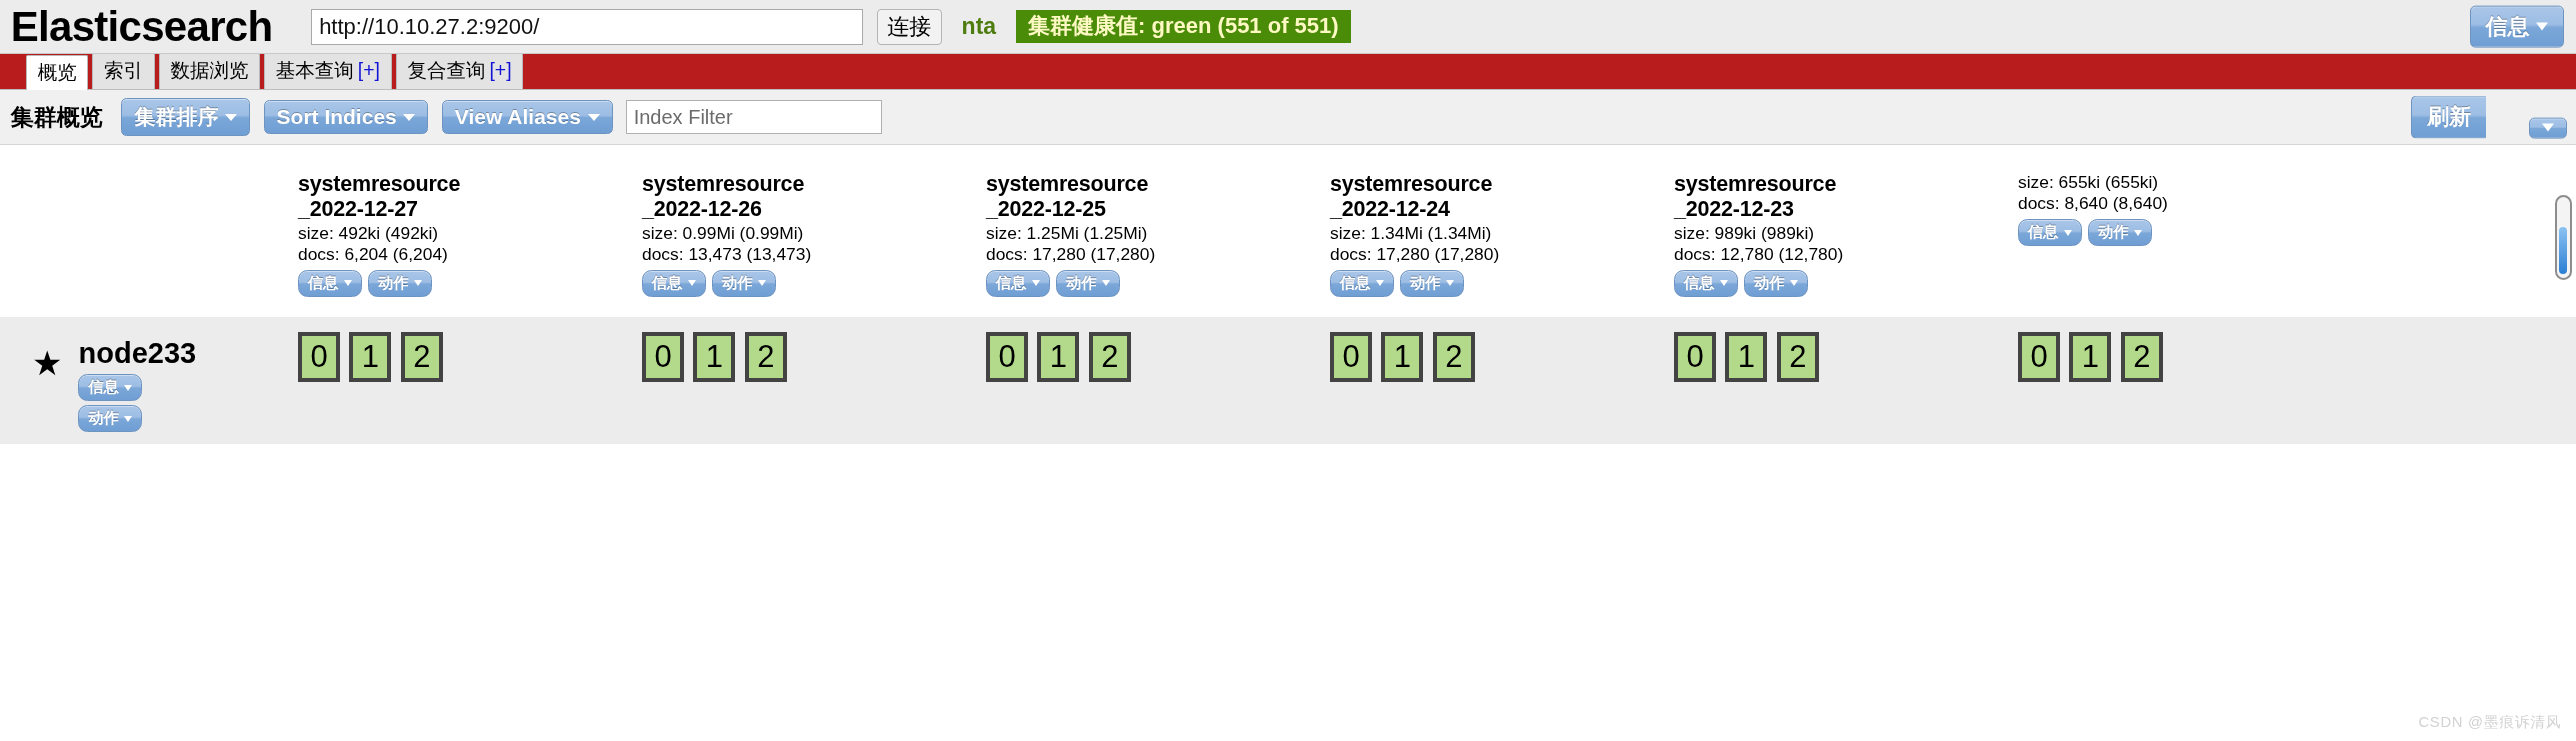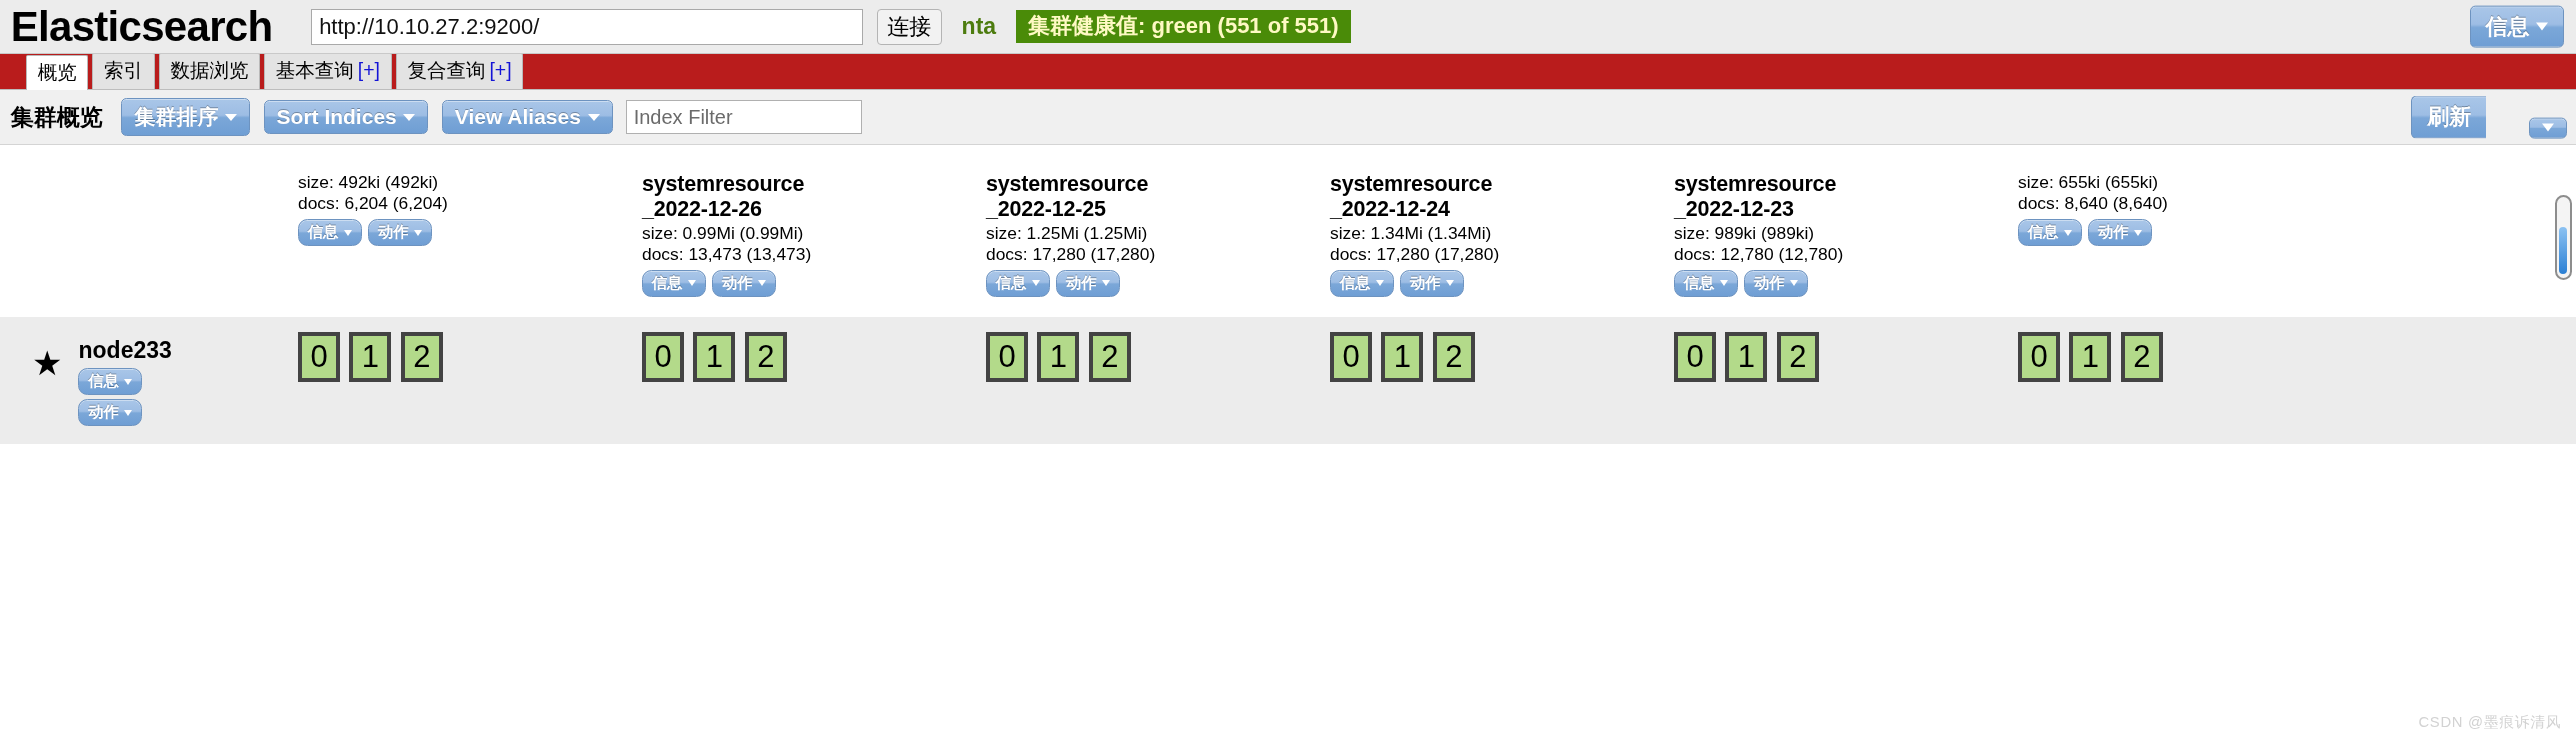--- a/index.html
+++ b/index.html
@@ -170,21 +170,21 @@
     gap: 13.4px;
   }
   #toolbar-title {
     font-size: 23px;
     font-weight: bold;
     color: #000;
     margin-right: 5.4px;
     white-space: nowrap;
   }
   #index-filter {
-    width: 236px;
+    width: 256px;
     height: 34px;
     font-size: 20px;
     padding: 1.3px 6.7px;
     border: 0.7px solid #b0b0b0;
     background: #fff;
     color: #222;
     outline: none;
     font-family: "Liberation Sans", "DejaVu Sans", sans-serif;
   }
   #index-filter::placeholder { color: #6b6b6b; opacity: 1; }
@@ -259,21 +259,21 @@
     margin-top: 9.4px;
   }
   #node-meta {
     margin-left: 16px;
     display: flex;
     flex-direction: column;
     align-items: flex-start;
     gap: 4px;
   }
   #node-name {
-    font-size: 23px;
+    font-size: 29px;
     font-weight: bold;
     color: #000;
     white-space: nowrap;
   }
   #shard-area {
     position: relative;
     flex: 1 1 auto;
     display: flex;
     padding-top: 14.8px;
   }
@@ -399,20 +399,21 @@
       </button>
     </span>
   </div>
 </div>
 
 <div id="board">
 
   <div id="index-row">
 
     <div class="index-card">
+      <div class="index-name">systemresource_2022-12-27</div>
       <div class="index-stat">size: 492ki (492ki)</div>
       <div class="index-stat">docs: 6,204 (6,204)</div>
       <div class="card-btns">
         <button class="blue-btn btn-sm">
           <span>信息</span>
           <span class="caret"></span>
         </button>
         <button class="blue-btn btn-sm">
           <span>动作</span>
           <span class="caret"></span>

